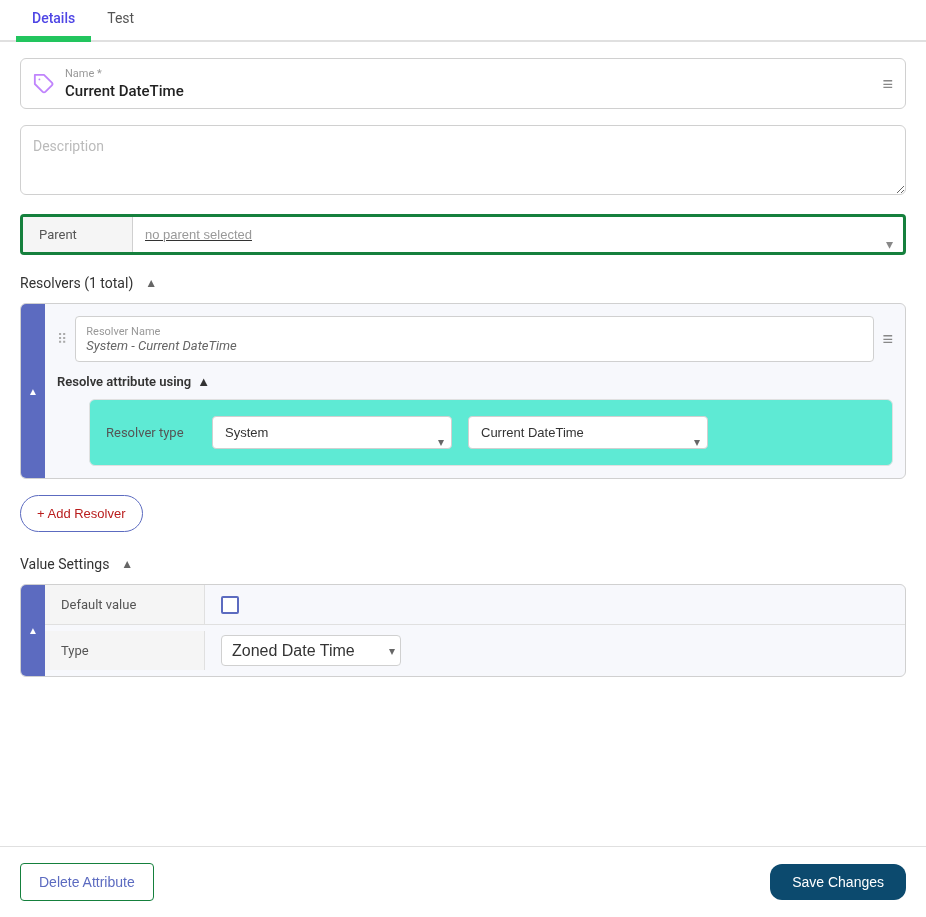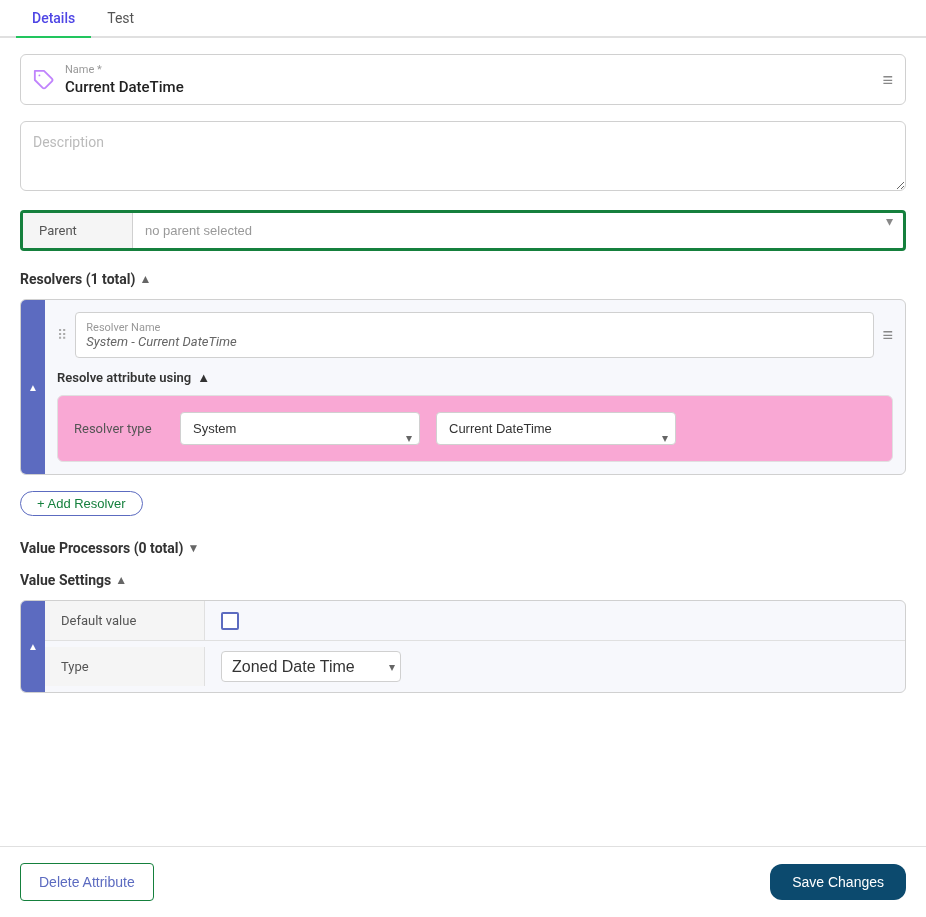--- a/index.html
+++ b/index.html
@@ -21,21 +21,21 @@
     .tab {
       padding: 10px 16px;
       cursor: pointer;
       font-size: 14px;
       color: #555;
       border-bottom: 2px solid transparent;
       margin-bottom: -2px;
     }
     .tab.active {
       color: #4f46e5;
-      border-bottom: 2px solid #22c55e;
+      border-bottom: 6px solid #22c55e;
       font-weight: 500;
     }
 
     
     .content {
       padding: 16px 20px;
     }
 
     
     .name-field-container {
@@ -98,21 +98,22 @@
       color: #555;
       min-width: 110px;
       display: flex;
       align-items: center;
       border-right: 1px solid #d0d0d0;
     }
     .parent-select-wrapper {
       flex: 1;
       position: relative;
       display: flex;
-      align-items: flex-start;
+      align-items: flex-end;
+      text-decoration: underline;
     }
     .parent-select {
       width: 100%;
       border: none;
       outline: none;
       padding: 10px 30px 10px 12px;
       font-size: 13px;
       color: #999;
       appearance: none;
       background: transparent;
@@ -124,23 +125,23 @@
       color: #888;
       pointer-events: none;
     }
 
     
     .section-header {
       display: flex;
       align-items: center;
       margin-bottom: 12px;
       font-size: 14px;
-      font-weight: 700;
+      font-weight: 400;
       color: #333;
-      gap: 4px;
+      gap: 12px;
       cursor: pointer;
     }
     .section-header .caret {
       font-size: 12px;
       color: #666;
     }
 
     
     .resolvers-section { margin-bottom: 16px; }
 
@@ -208,27 +209,28 @@
       font-size: 13px;
       font-weight: 600;
       color: #333;
       display: flex;
       align-items: center;
       gap: 6px;
       margin-bottom: 10px;
     }
 
     .resolver-type-row {
-      background: #f9a8d4;
+      background: #5eead4;
       border: 1px solid #e0e0e0;
       border-radius: 6px;
       padding: 16px;
       display: flex;
       align-items: center;
       gap: 16px;
+      margin-left: 32px;
     }
     .resolver-type-label {
       font-size: 13px;
       color: #555;
       min-width: 90px;
     }
     .select-wrapper {
       position: relative;
       display: inline-flex;
       align-items: flex-end;
@@ -251,22 +253,22 @@
       color: #666;
       pointer-events: none;
       font-size: 12px;
     }
 
     
     .add-resolver-btn {
       border: 1px solid #5c6bc0;
       border-radius: 20px;
       background: #fff;
-      color: #15803d;
-      padding: 4px 16px;
+      color: #b91c1c;
+      padding: 10px 16px;
       font-size: 13px;
       cursor: pointer;
       margin-bottom: 24px;
     }
 
     
     .value-processors-section { margin-bottom: 16px; }
 
     
     .value-settings-section { margin-bottom: 20px; }
@@ -472,26 +474,20 @@
           </div>
         </div>
       </div>
     </div>
   </div>
 
   
   <button class="add-resolver-btn">+ Add Resolver</button>
 
   
-  <div class="value-processors-section">
-    <div class="section-header">
-      <span>Value Processors (0 total)</span>
-      <span class="caret">▼</span>
-    </div>
-  </div>
 
   
   <div class="value-settings-section">
     <div class="section-header">
       <span>Value Settings</span>
       <span class="caret">▲</span>
     </div>
 
     <div class="value-settings-card">
       <div class="settings-side-bar">

